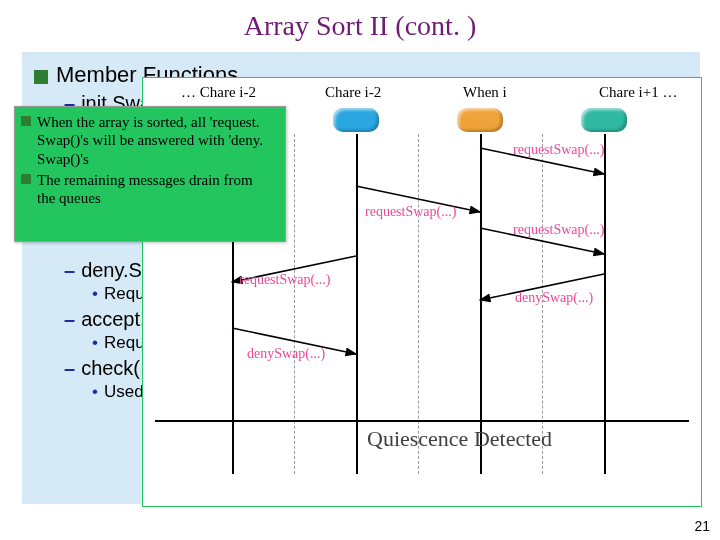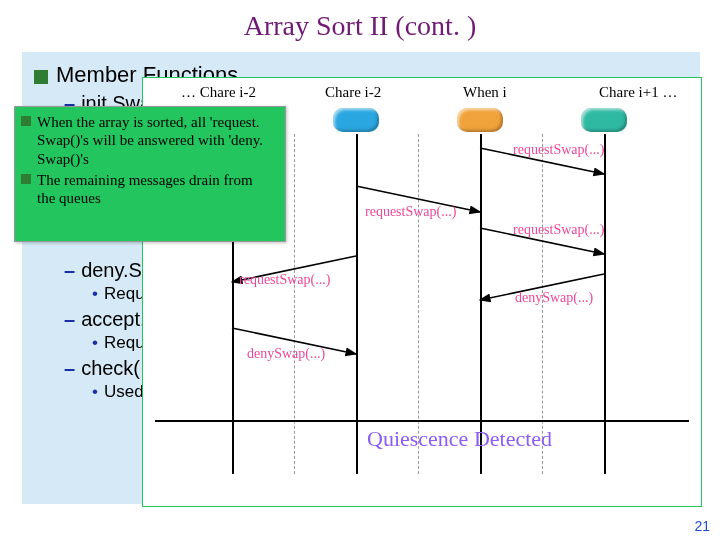--- a/index.html
+++ b/index.html
@@ -112,28 +112,28 @@
   .qd-line {
     position: absolute; left: 12px; right: 12px;
     border-top: 2px solid #000;
     top: 342px;
   }
   .qd-label {
     position: absolute;
     top: 348px; left: 224px;
     font-family: "Times New Roman", serif;
     font-size: 22px;
-    color: #8b5cf6;
+    color: #404040;
   }
 
   .page-num {
     position: absolute;
     right: 10px; bottom: 6px;
     font-size: 14px;
-    color: #1d4ed8;
+    color: #000000;
     z-index: 10;
   }
 </style>
 </head>
 <body>
 
 <div class="title">Array Sort II (cont. )</div>
 
 <div class="main-box">
   <div class="members-line">

